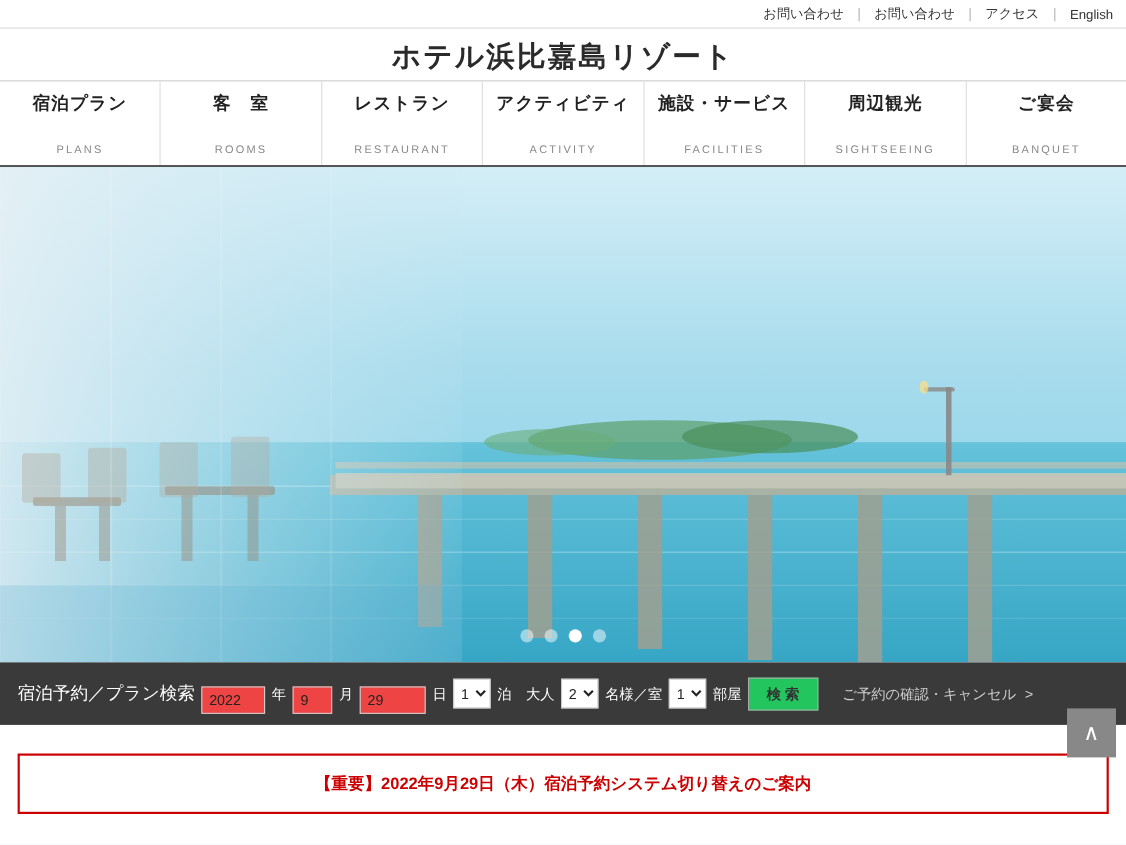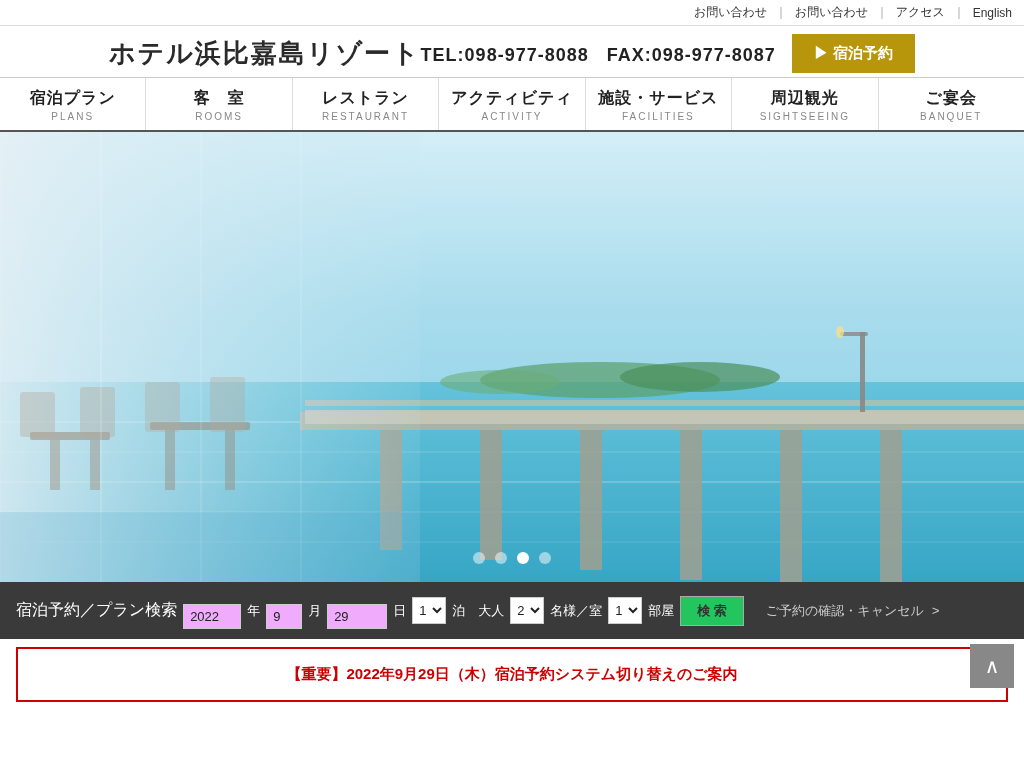--- a/index.html
+++ b/index.html
@@ -70,20 +70,21 @@
     .nav-item {
       flex: 1;
       display: flex;
       flex-direction: column;
       align-items: center;
       padding: 10px 4px 8px;
       cursor: pointer;
       border-right: 1px solid #ddd;
       text-decoration: none;
       color: #222;
+      gap: 24px;
     }
     .nav-item:last-child { border-right: none; }
     .nav-main {
       font-size: 16px;
       font-weight: bold;
       letter-spacing: 1px;
     }
     .nav-sub {
       font-size: 10px;
       color: #888;
@@ -128,21 +129,21 @@
       gap: 6px;
       font-size: 13px;
       color: #fff;
     }
     .search-bar label { color: #fff; white-space: nowrap; font-size: 16px; }
     .search-bar input[type="text"] {
       width: 64px;
       padding: 4px 6px;
       font-size: 13px;
       border: 1px solid #ccc;
-      background: #f0abfc;
+      background: #ef4444;
       color: #222;
       margin-top: 12px;
     }
     .search-bar select {
       padding: 4px 2px;
       font-size: 13px;
       border: 1px solid #ccc;
       background: #fff;
       color: #222;
     }
@@ -175,21 +176,21 @@
       display: flex;
       align-items: center;
       justify-content: center;
       cursor: pointer;
       color: #fff;
       font-size: 20px;
     }
 
     
     .notice-banner {
-      margin: 8px 16px 10px;
+      margin: 26px 16px 10px;
       border: 2px solid #cc0000;
       padding: 16px 20px;
       text-align: center;
     }
     .notice-banner .notice-text {
       color: #cc0000;
       font-size: 15px;
       font-weight: bold;
     }
 
@@ -207,32 +208,20 @@
   <span class="separator">｜</span>
   <span>お問い合わせ</span>
   <span class="separator">｜</span>
   <span>アクセス</span>
   <span class="separator">｜</span>
   <span>English</span>
 </div>
 
 <div class="header">
   <div class="header-logo">ホテル浜比嘉島リゾート</div>
-  <div style="display:flex; align-items:center; gap:0;">
-    <div class="header-right">
-      <div class="header-contact-row">
-        <span style="font-size:11px;color:#555;"></span>
-      </div>
-      <div class="header-phone">
-        <span>TEL:</span><span>098-977-8088</span>&nbsp;&nbsp;
-        <span>FAX:</span><span>098-977-8087</span>
-      </div>
-    </div>
-    <button class="reservation-btn">▶ 宿泊予約</button>
-  </div>
 </div>
 
 <nav class="nav">
   <a class="nav-item">
     <span class="nav-main">宿泊プラン</span>
     <span class="nav-sub">PLANS</span>
   </a>
   <a class="nav-item">
     <span class="nav-main">客　室</span>
     <span class="nav-sub">ROOMS</span>

